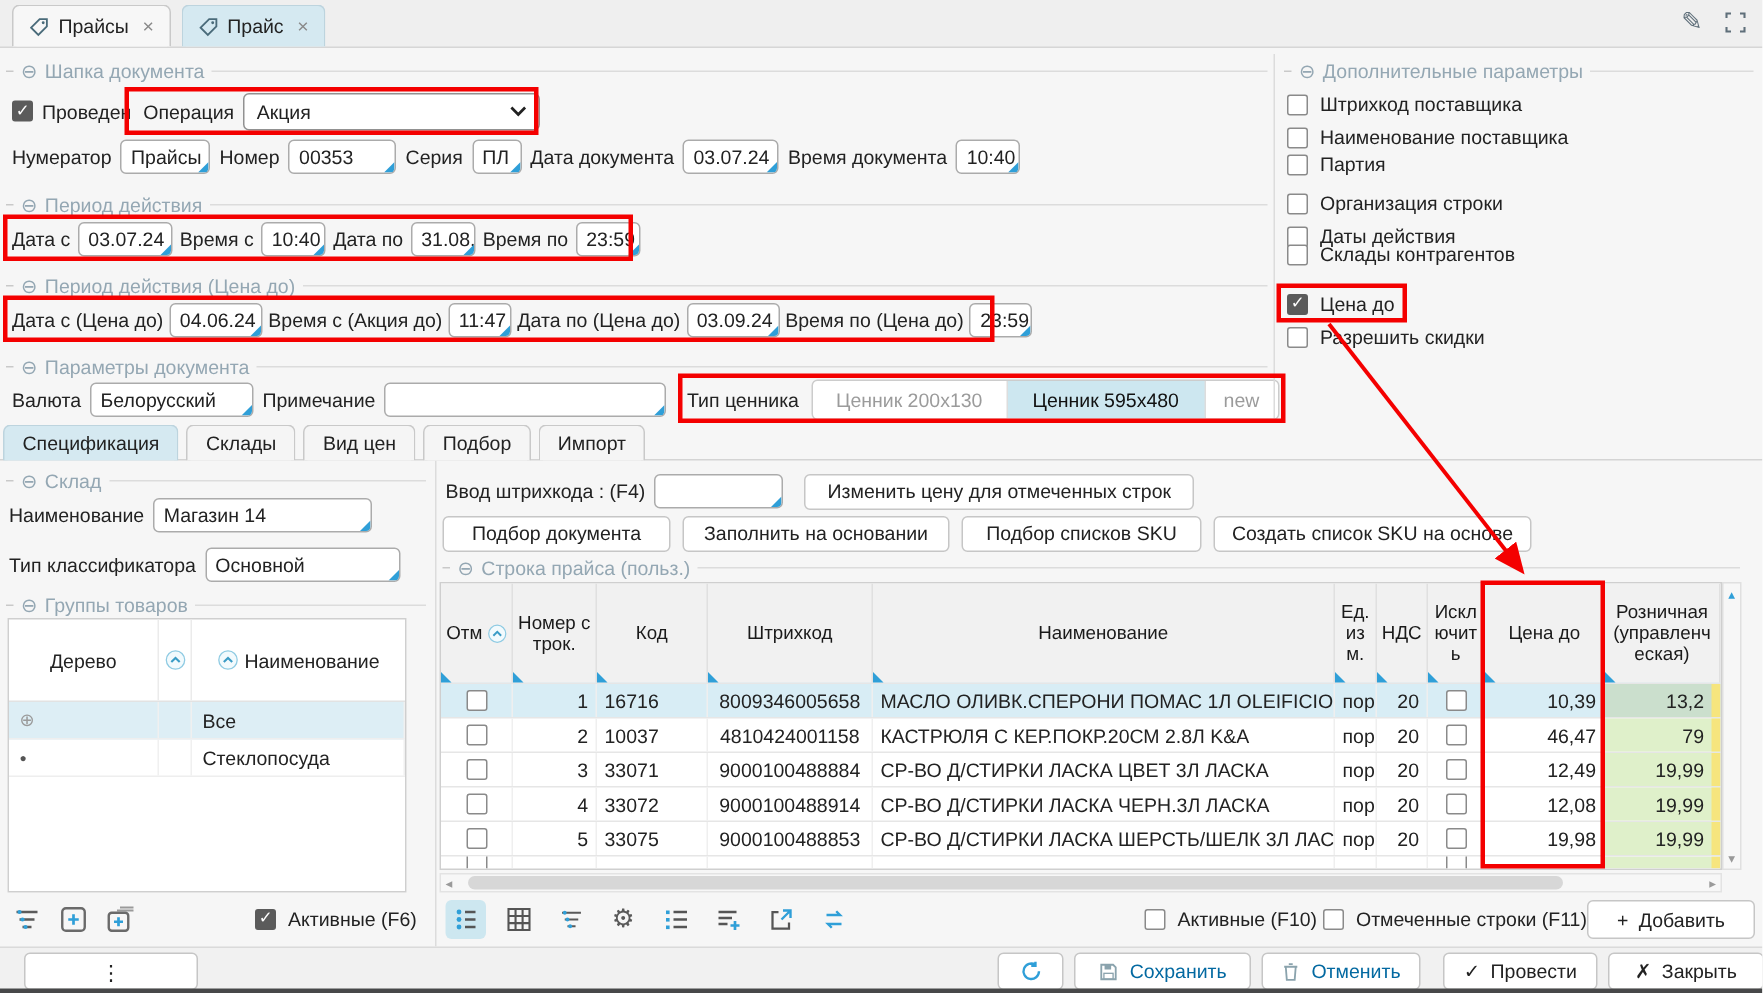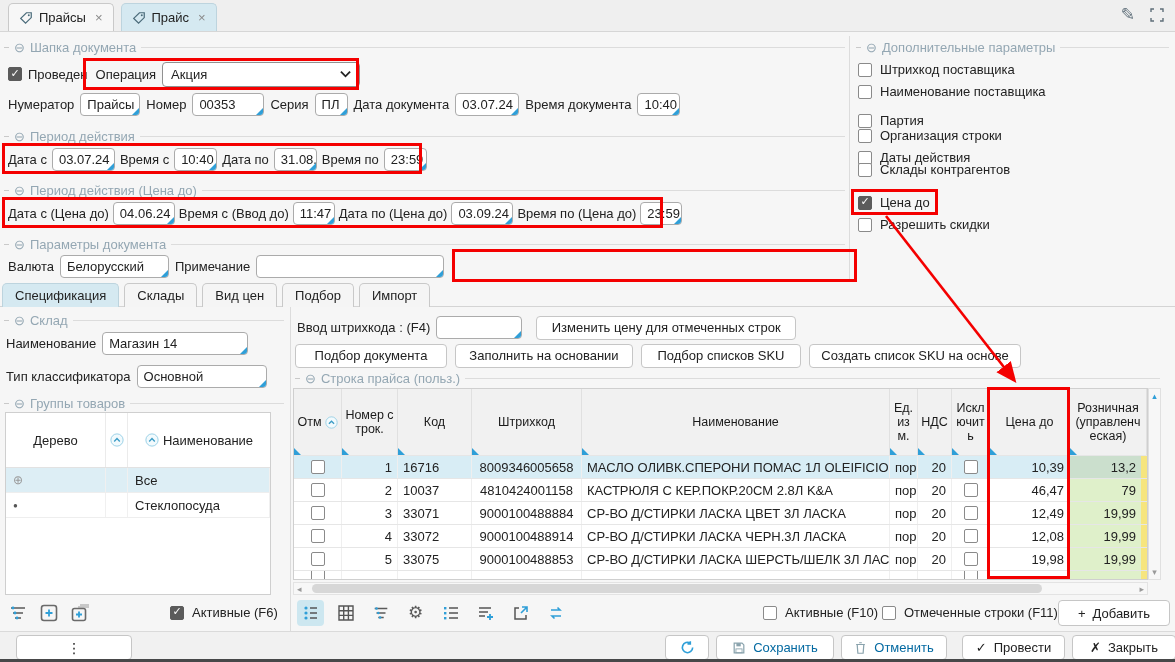--- a/index.html
+++ b/index.html
@@ -164,57 +164,65 @@
 
   <div class="hdr" style="left:4px;top:183px;width:841px">
     <span class="dash"></span>
       <span class="coll">⊖</span>
     <span>Период действия (Цена до)</span>
       <span class="line"></span>
   </div>
   <div class="row" style="left:8px;top:201px;height:24px;gap:4px">
     <span class="lbl">Дата с (Цена до)</span>
     <span class="fld" style="width:62px">04.06.24</span>
-    <span class="lbl">Время с (Ввод до)</span>
+    <span class="lbl">Время с (Акция до)</span>
     <span class="fld" style="width:42px">11:47</span>
     <span class="lbl">Дата по (Цена до)</span>
     <span class="fld" style="width:62px">03.09.24</span>
     <span class="lbl">Время по (Цена до)</span>
     <span class="fld" style="width:42px">23:59</span>
   </div>
 
   <div class="hdr" style="left:4px;top:237px;width:841px">
     <span class="dash"></span>
       <span class="coll">⊖</span>
     <span>Параметры документа</span>
       <span class="line"></span>
   </div>
   <div class="row" style="left:8px;top:253px;height:27px">
     <span class="lbl">Валюта</span>
     <span class="fld" style="width:109px">Белорусский</span>
     <span class="lbl">Примечание</span>
     <span class="fld" style="width:188px"></span>
   </div>
+  <div class="row" style="left:458px;top:253px;height:27px;gap:8px">
+    <span class="lbl">Тип ценника</span>
+    <div class="seg">
+      <div style="width:130px">Ценник 200x130</div>
+      <div style="width:132px" class="sel">Ценник 595x480</div>
+      <div style="width:48px">new</div>
+    </div>
+  </div>
 
   <div class="vline" style="left:849px;top:36px;height:245px"></div>
   <div class="hdr" style="left:856px;top:40px;width:313px">
     <span class="dash"></span>
       <span class="coll">⊖</span>
     <span>Дополнительные параметры</span>
       <span class="line"></span>
   </div>
   <div class="chkitem" style="left:858px;top:61px">
     <span class="cb"></span>
     <span class="lbl">Штрихкод поставщика</span>
   </div>
   <div class="chkitem" style="left:858px;top:83px">
     <span class="cb"></span>
     <span class="lbl">Наименование поставщика</span>
   </div>
-  <div class="chkitem" style="left:858px;top:112px">
+  <div class="chkitem" style="left:858px;top:101px">
     <span class="cb"></span>
     <span class="lbl">Партия</span>
   </div>
   <div class="chkitem" style="left:858px;top:127px">
     <span class="cb"></span>
     <span class="lbl">Организация строки</span>
   </div>
   <div class="chkitem" style="left:858px;top:149px">
     <span class="cb"></span>
     <span class="lbl">Даты действия</span>

